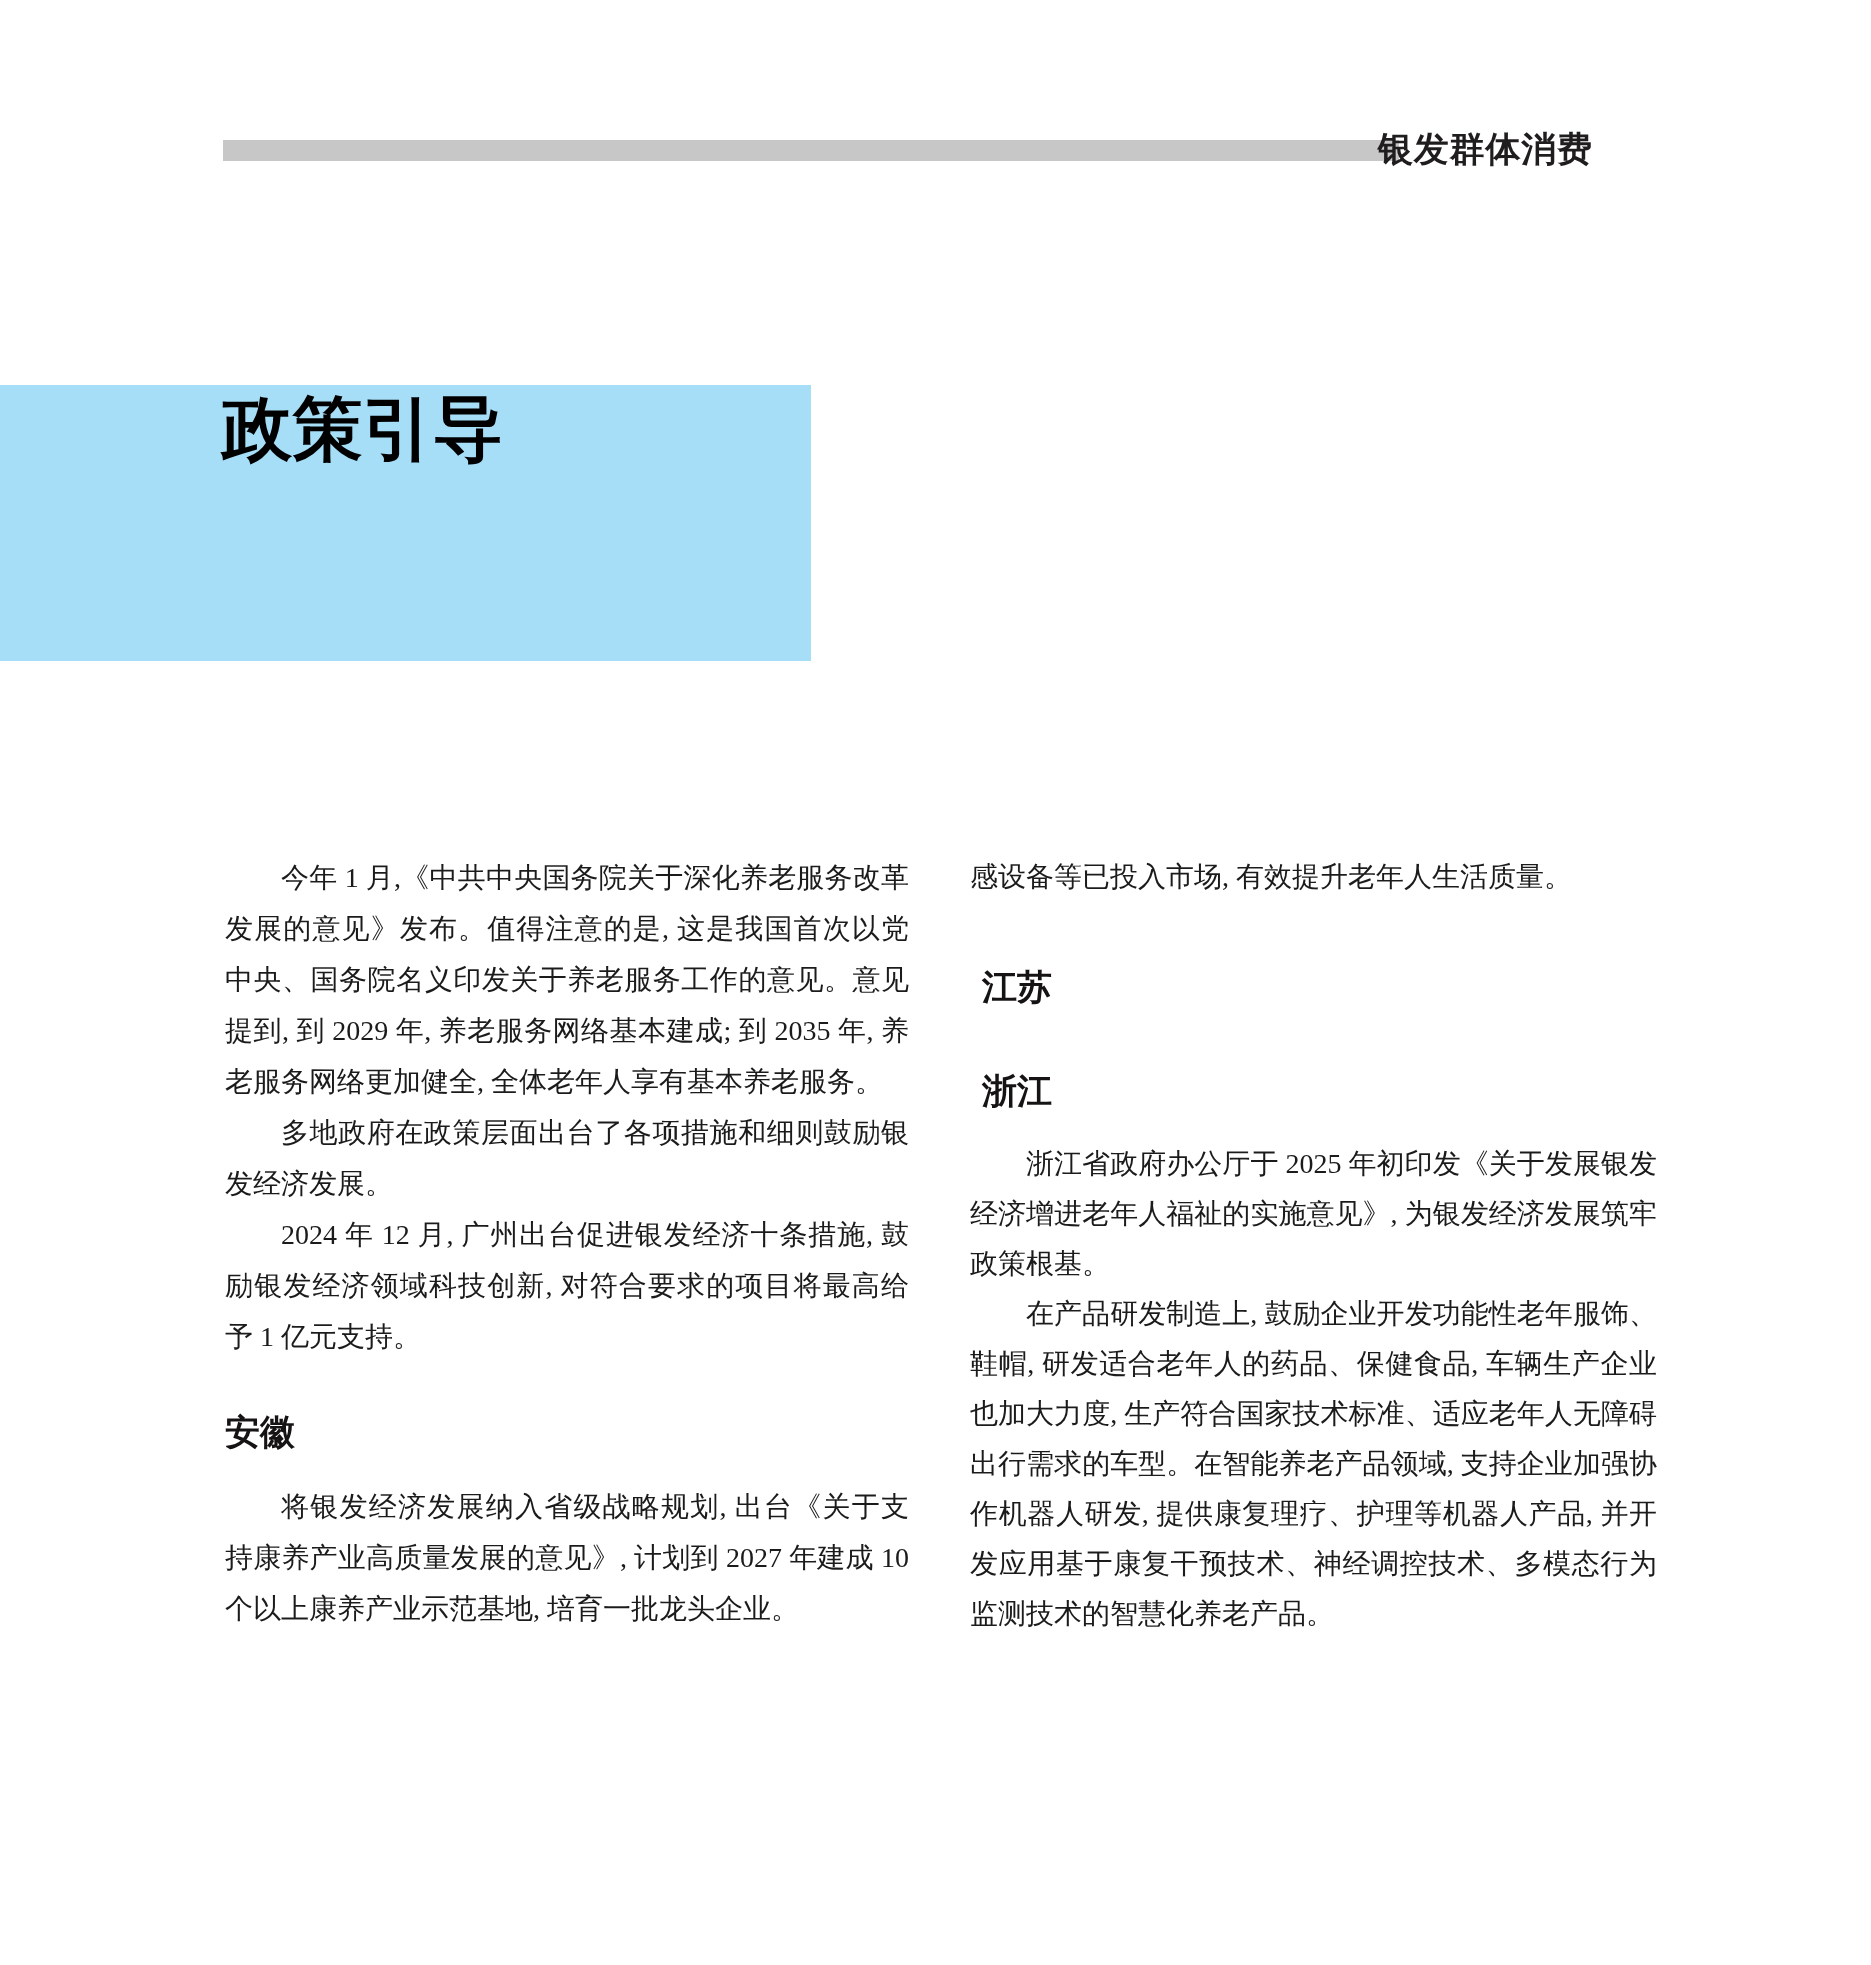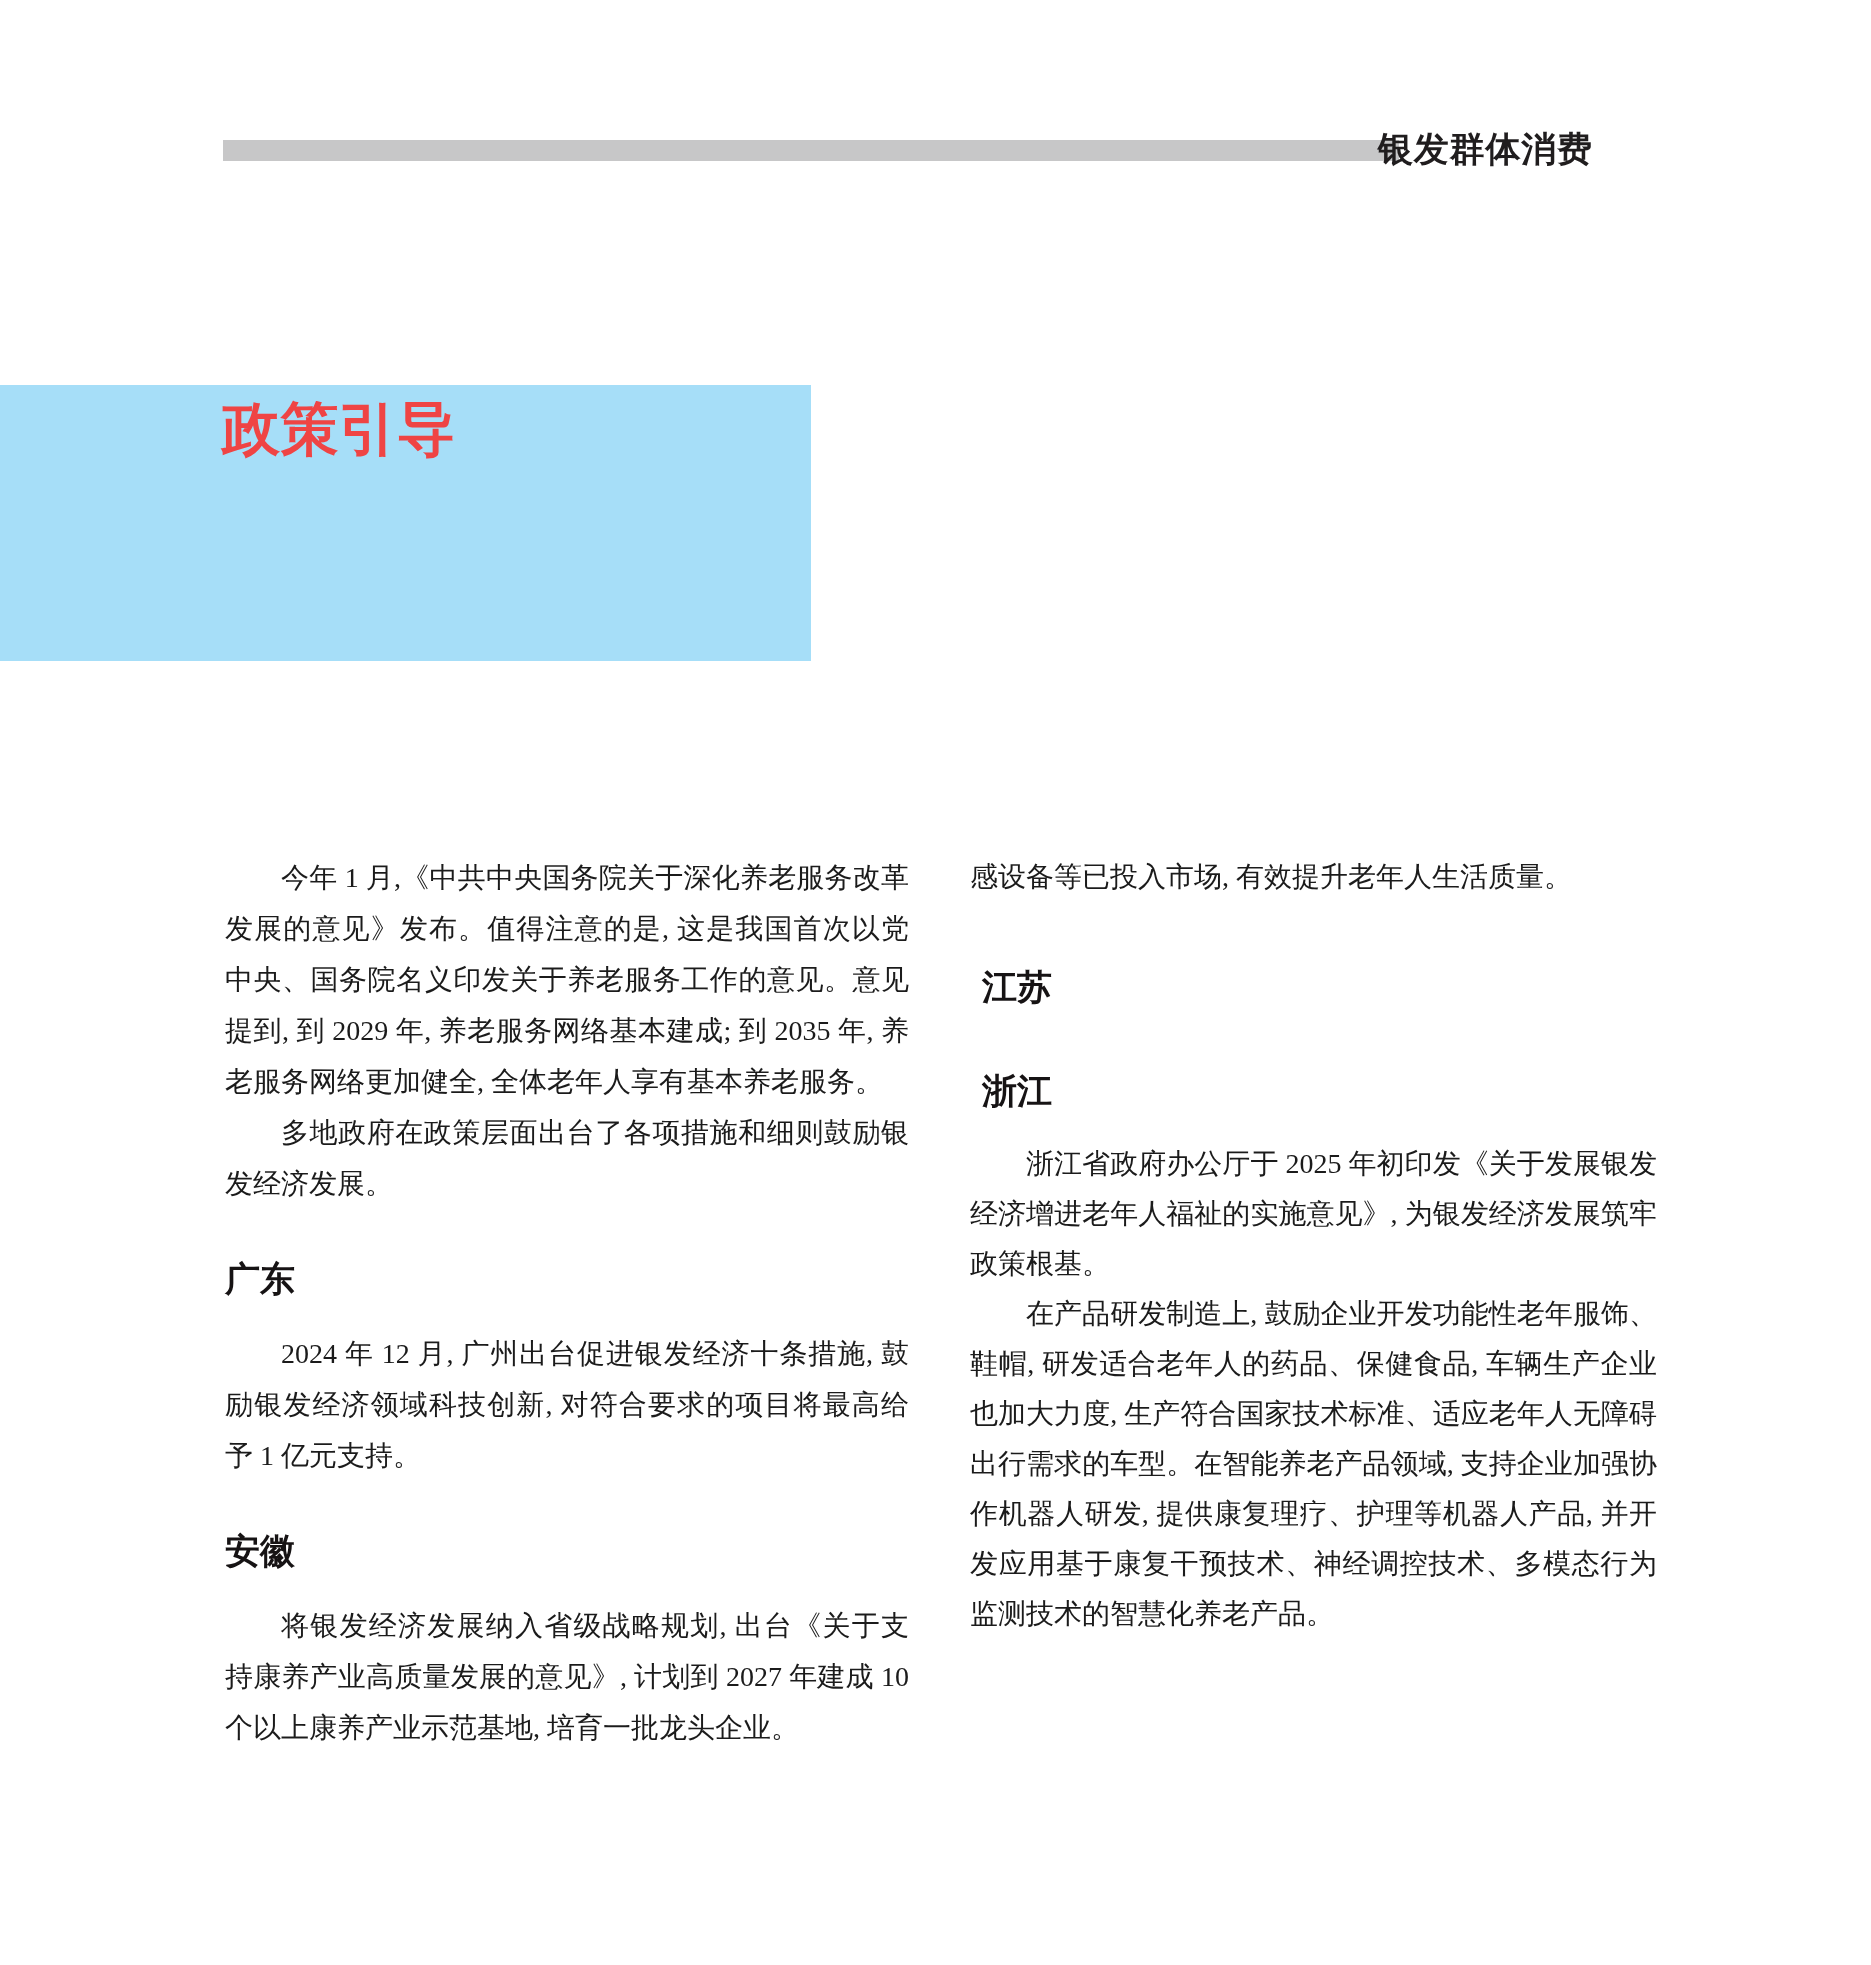--- a/index.html
+++ b/index.html
@@ -34,26 +34,26 @@
   
   .title-block {
     position: absolute;
     left: 0; top: 385px;
     width: 811px; height: 276px;
     background: #a6def8;
   }
   .main-title {
     position: absolute;
     left: 222px; top: 382px;
-    font-size: 58px;
+    font-size: 70px;
     line-height: 96px;
     font-weight: bold;
     letter-spacing: 0.4px;
     white-space: nowrap;
-    color: #ef4444;
+    color: #000000;
   }
 
   
   .col {
     position: absolute;
     top: 852px;
     text-align: justify;
     color: #1b1b1b;
   }
   .col-left  { left: 225px;  width: 684px; font-size: 28px; line-height: 51px; }
@@ -84,21 +84,20 @@
   <div class="running-head">银发群体消费</div>
 
   <div class="title-block"></div>
 
   <div class="main-title">政策引导</div>
 
   <div class="col col-left">
     <p>今年 1 月,《中共中央国务院关于深化养老服务改革发展的意见》发布。值得注意的是, 这是我国首次以党中央、国务院名义印发关于养老服务工作的意见。意见提到, 到 2029 年, 养老服务网络基本建成; 到 2035 年, 养老服务网络更加健全, 全体老年人享有基本养老服务。</p>
     <p>多地政府在政策层面出台了各项措施和细则鼓励银发经济发展。</p>
 
-    <h2>广东</h2>
     <p>2024 年 12 月, 广州出台促进银发经济十条措施, 鼓励银发经济领域科技创新, 对符合要求的项目将最高给予 1 亿元支持。</p>
 
     <h2>安徽</h2>
     <p>将银发经济发展纳入省级战略规划, 出台《关于支持康养产业高质量发展的意见》, 计划到 2027 年建成 10 个以上康养产业示范基地, 培育一批龙头企业。</p>
 
   </div>
 
   <div class="col col-right">
     <p class="no-indent">感设备等已投入市场, 有效提升老年人生活质量。</p>
 

